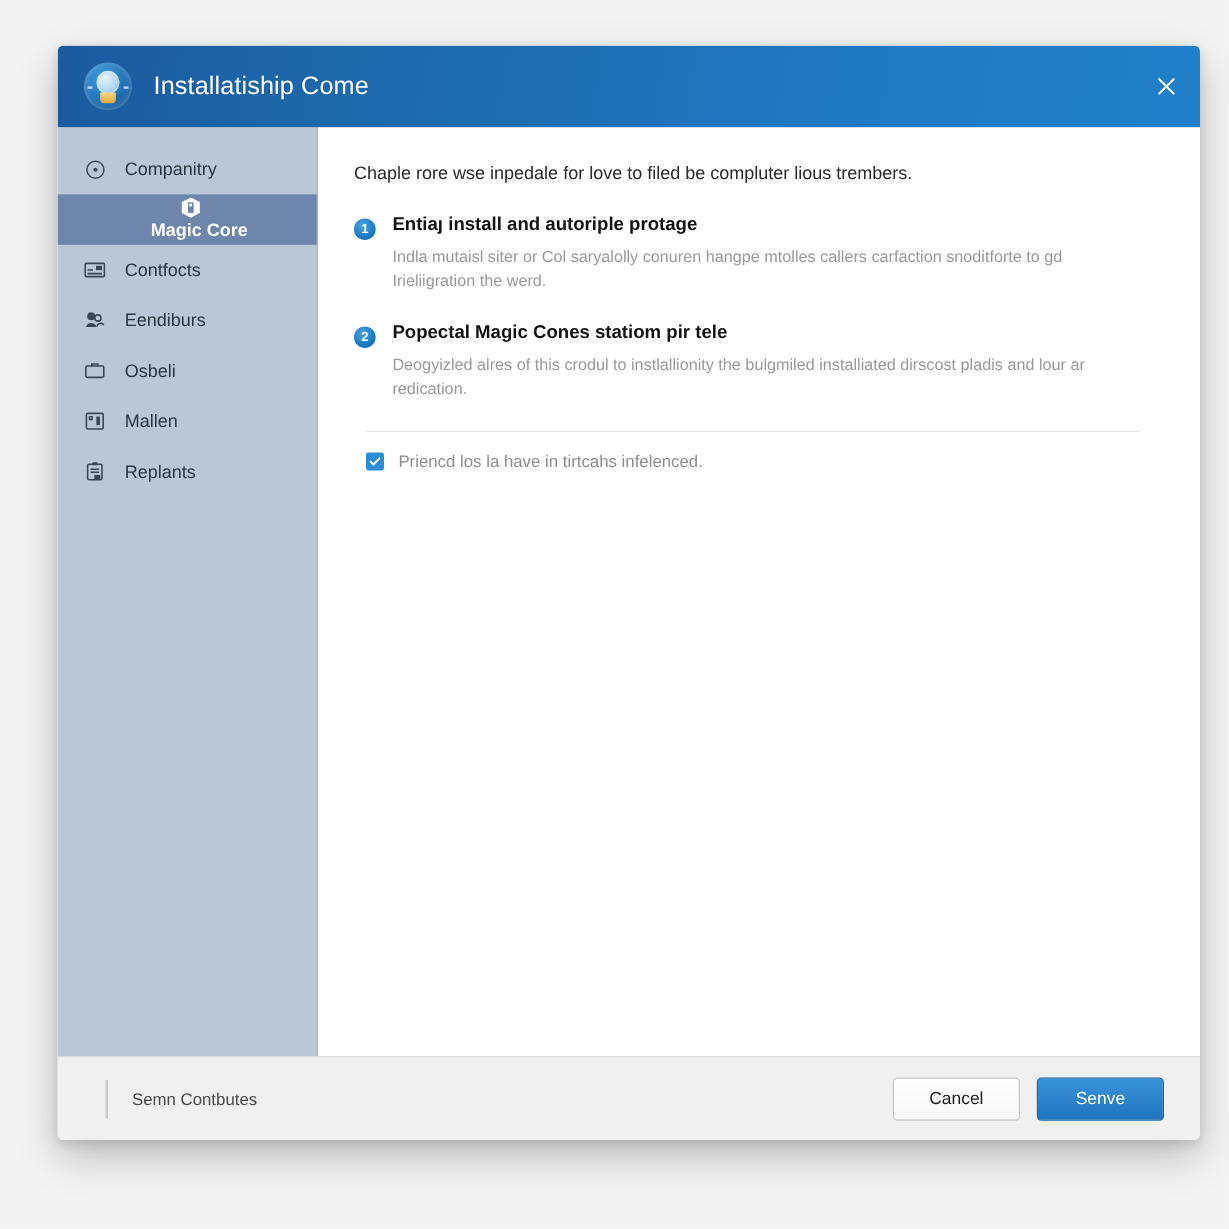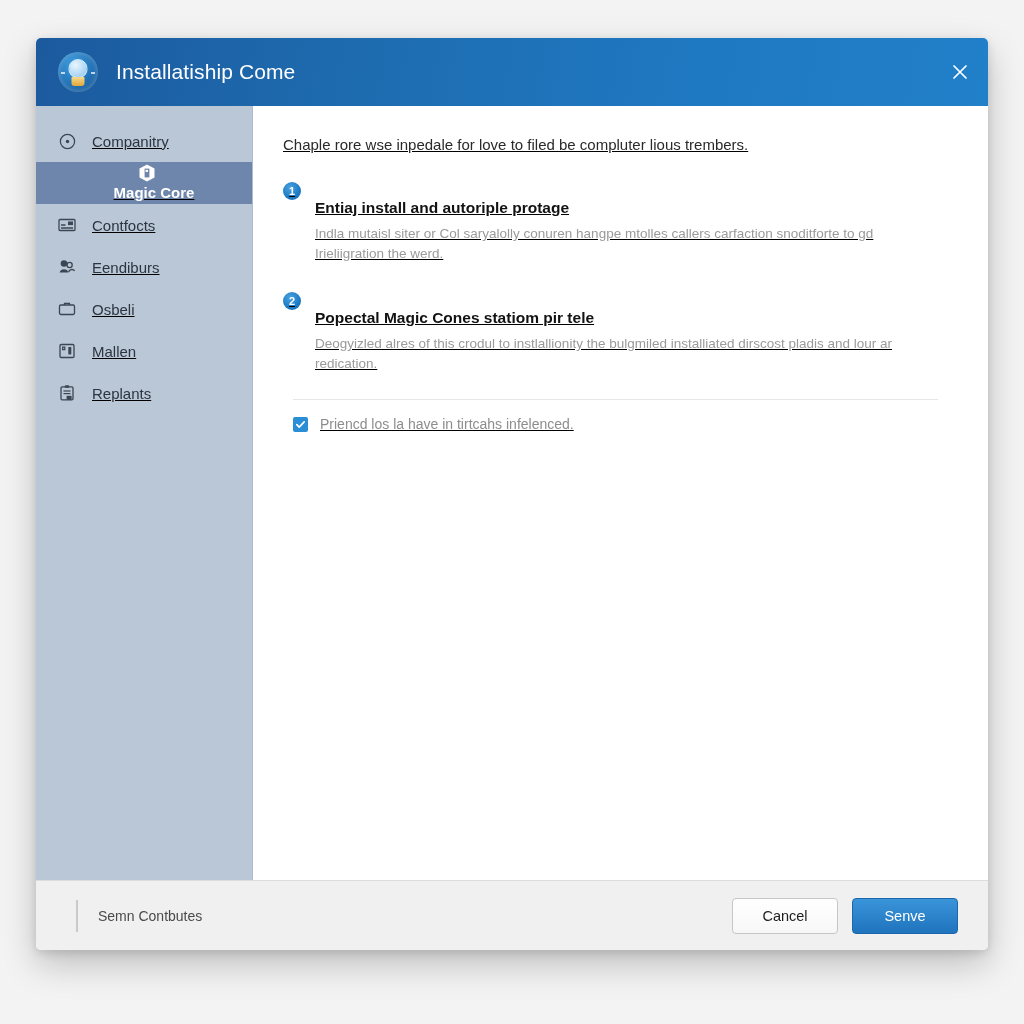--- a/index.html
+++ b/index.html
@@ -12,21 +12,21 @@
 
   body {
     background: #f3f3f3;
     font-family: "Liberation Sans", "DejaVu Sans", sans-serif;
     -webkit-font-smoothing: antialiased;
   }
 
   
   #window {
     position: absolute;
-    left: 36px;
+    left: 48px;
     top: 38px;
     width: 952px;
     height: 912px;
     background: #ffffff;
     border-radius: 5px;
     box-shadow: 0 14px 34px rgba(0,0,0,0.22),
                 0 3px 10px rgba(0,0,0,0.12);
     overflow: hidden;
     display: flex;
     flex-direction: column;
@@ -102,21 +102,20 @@
     justify-content: center;
     cursor: pointer;
   }
   #close-button svg { display: block; }
 
   
   #body-area {
     flex: 1 1 auto;
     display: flex;
     min-height: 0;
-    text-decoration: underline;
   }
 
   #sidebar {
     width: 217px;
     flex: 0 0 217px;
     background: #bac7d6;
     padding-top: 14px;
     border-right: 1px solid #aebbcb;
   }
 
@@ -185,21 +184,20 @@
     justify-content: center;
     margin-top: 3px;
     margin-right: 14px;
   }
   .step-body { flex: 1 1 auto; }
   .step-title {
     font-size: 15.5px;
     font-weight: bold;
     color: #121212;
     margin-bottom: 7px;
-    margin-top: 20px;
   }
   .step-desc {
     font-size: 13.5px;
     color: #9a9a9a;
     line-height: 1.45;
     max-width: 580px;
   }
 
   #divider {
     height: 1px;

